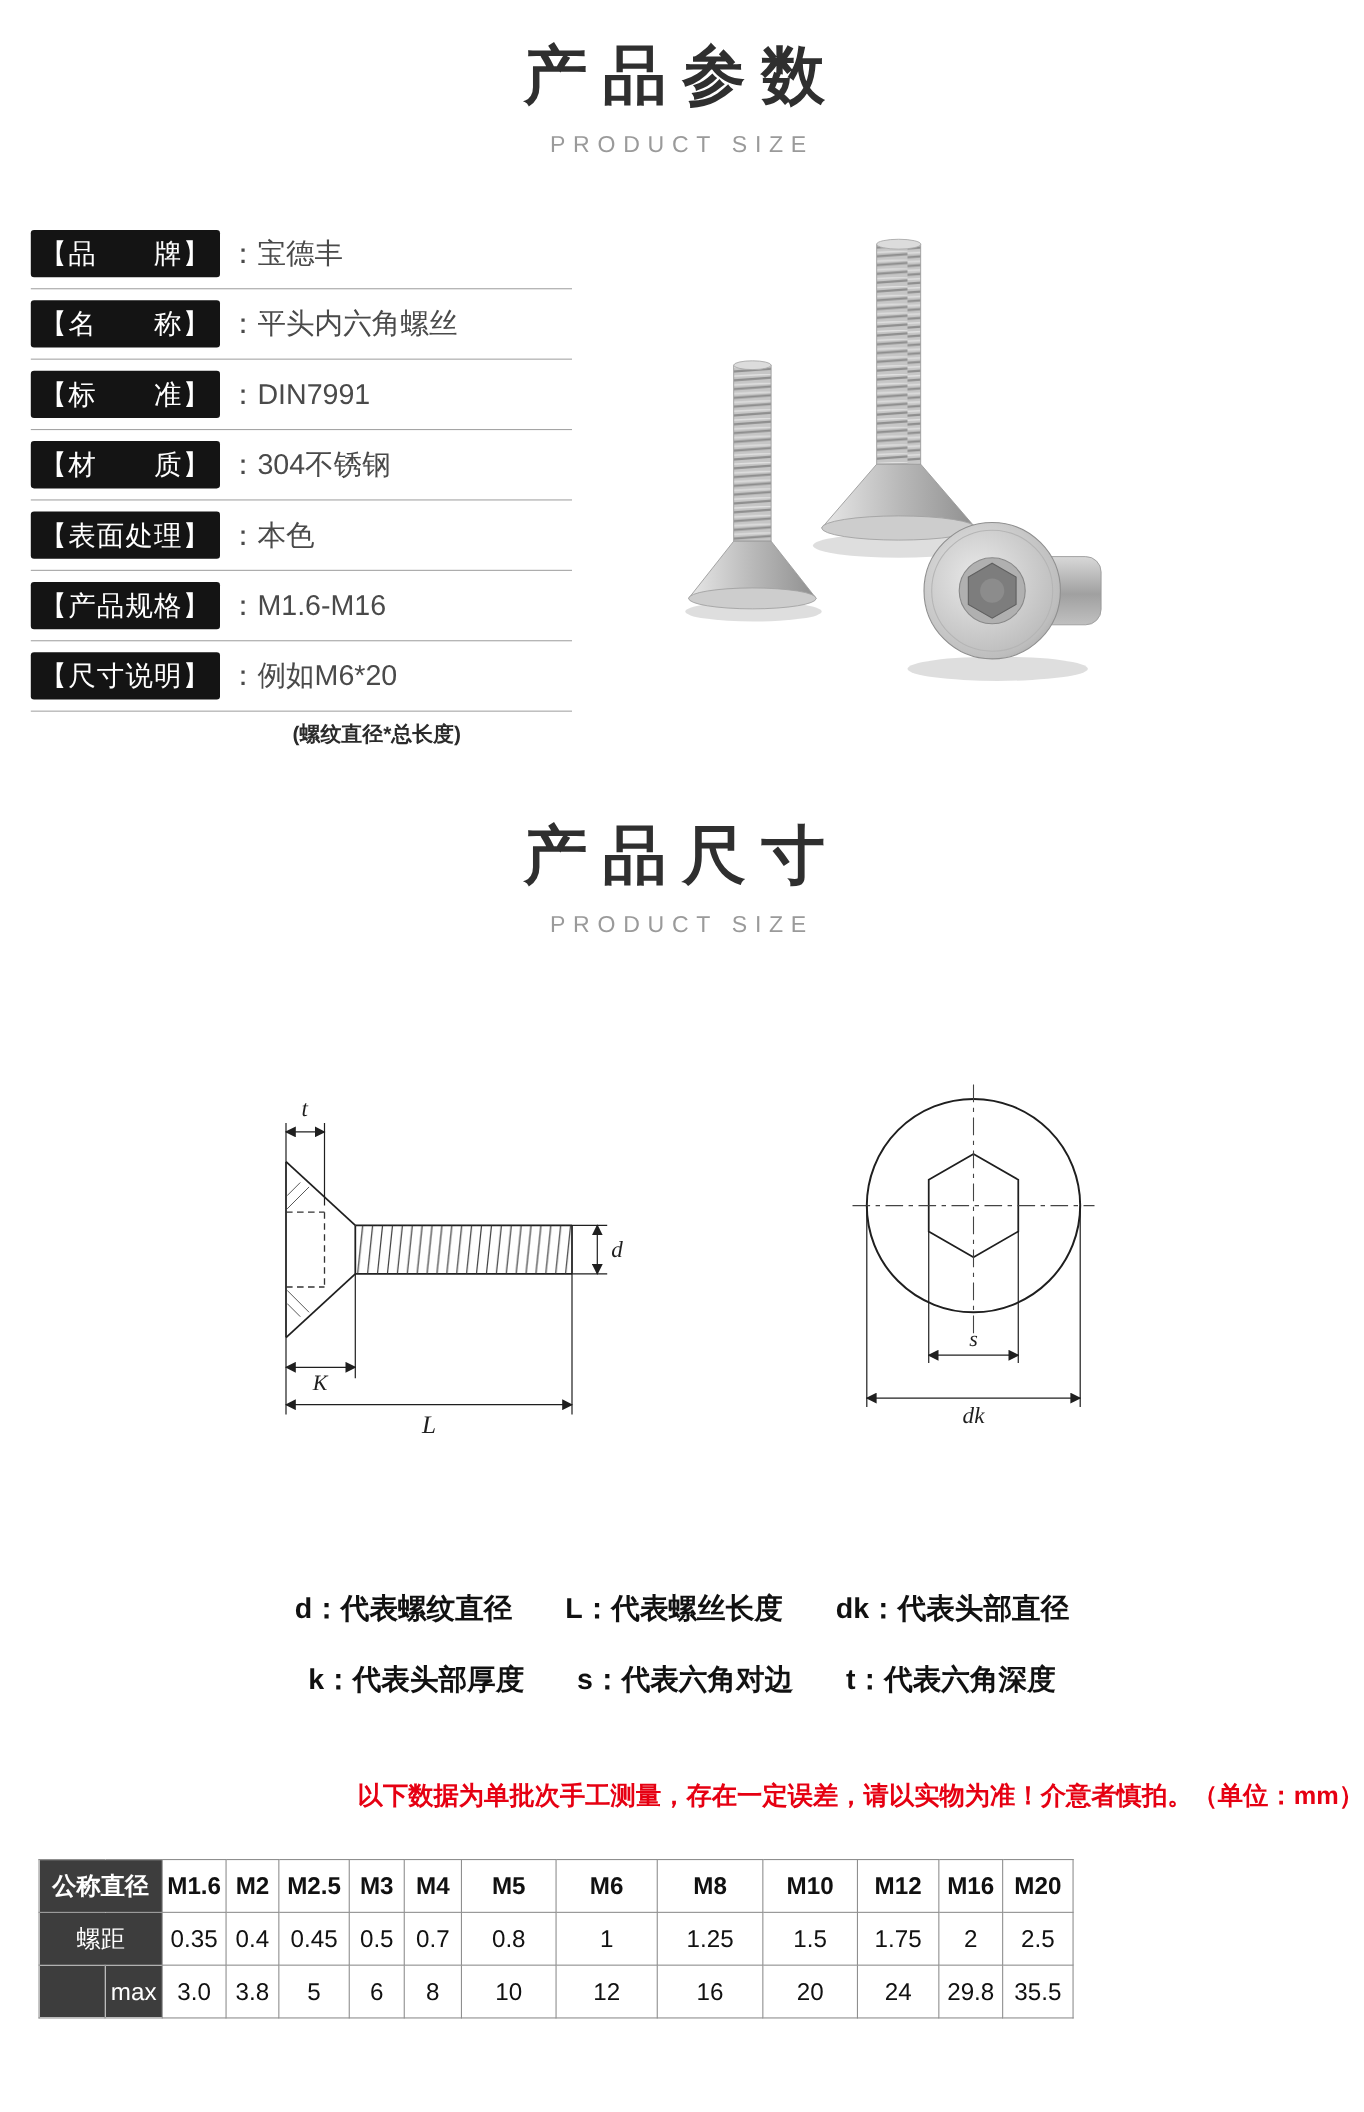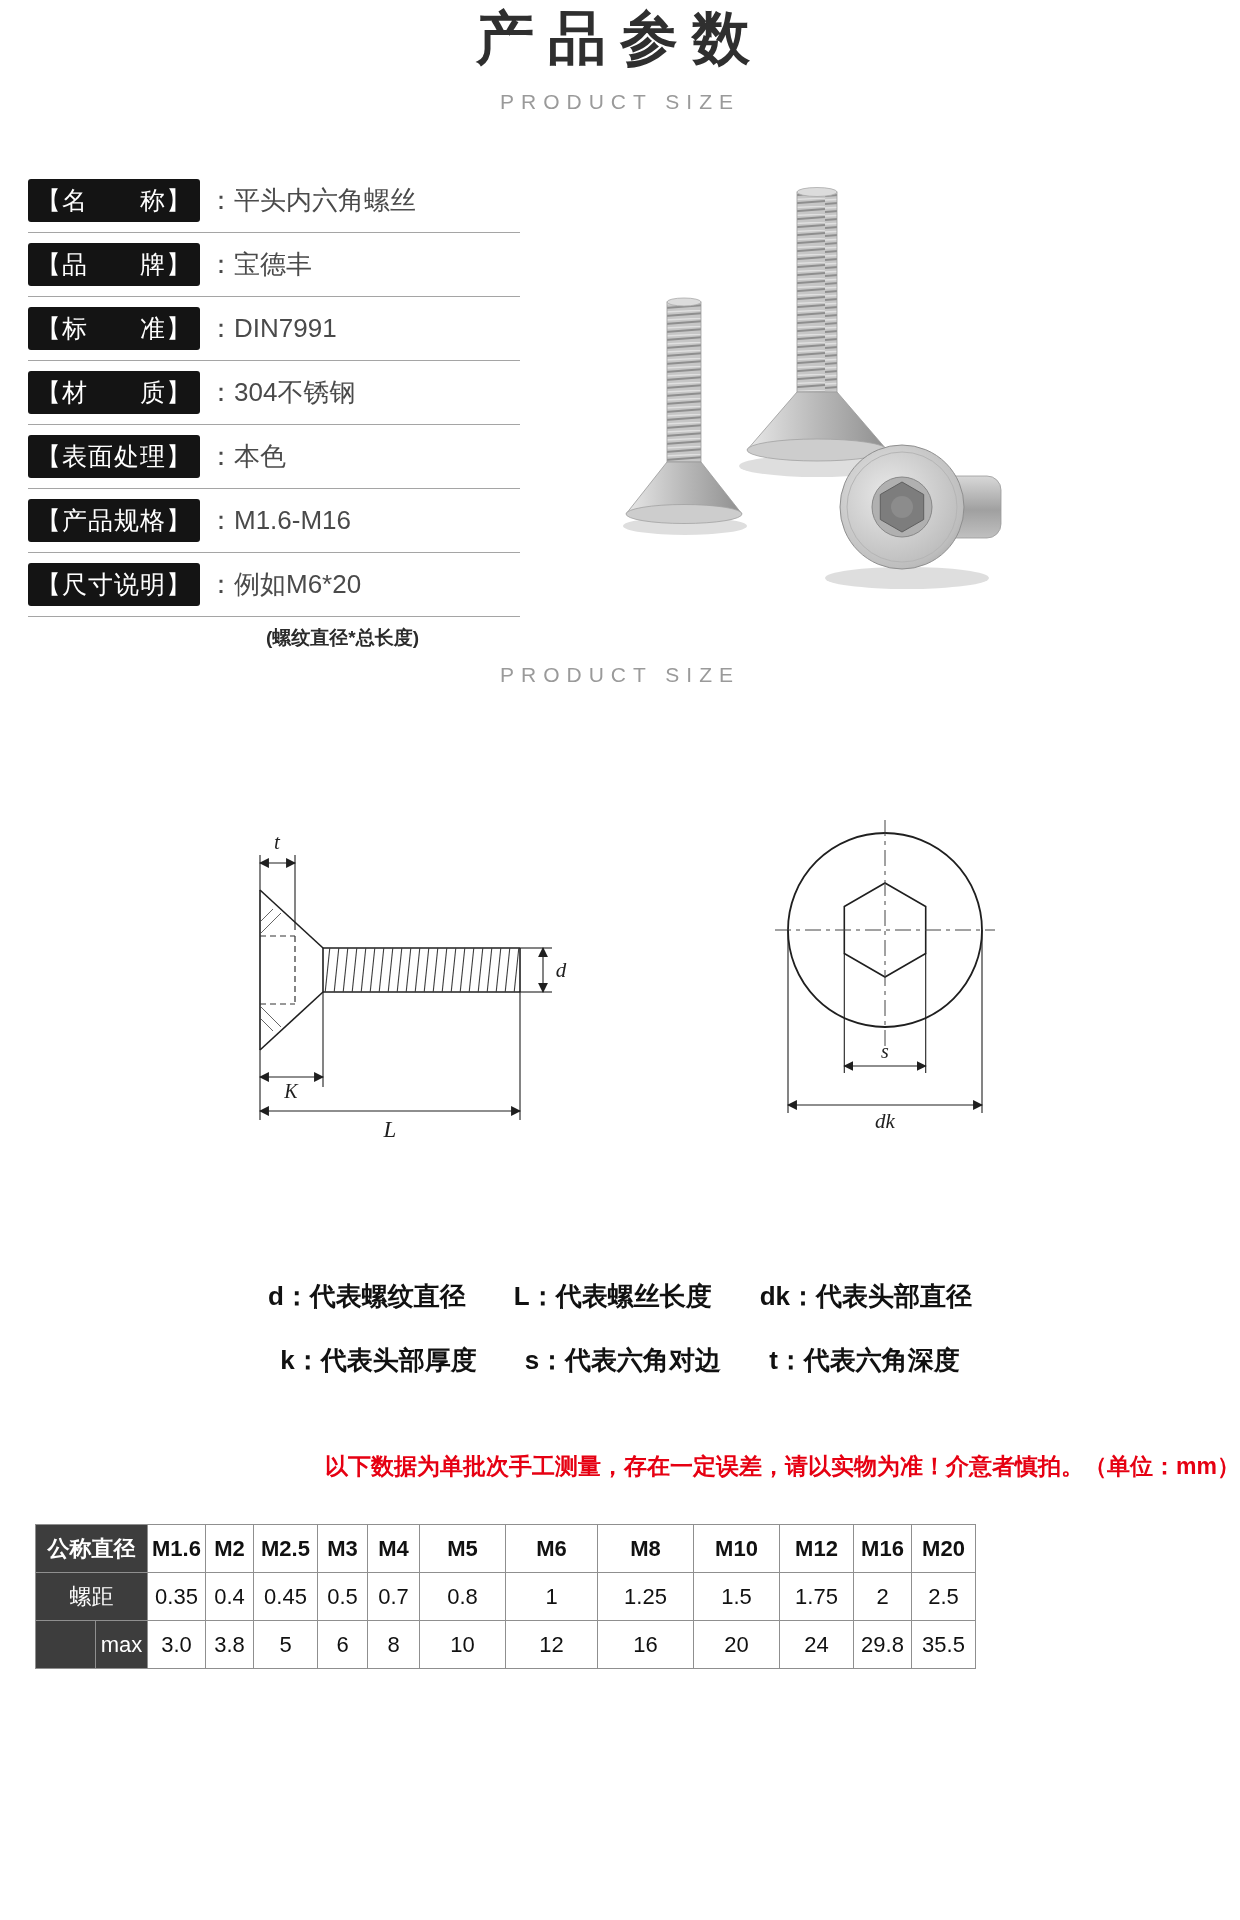--- a/index.html
+++ b/index.html
@@ -3,21 +3,21 @@
 <meta charset="utf-8">
 <style>
   * { margin:0; padding:0; box-sizing:border-box; }
   html,body { background:#ffffff; }
   .page {
     position:relative; width:1240px; height:1920px; overflow:hidden;
     background:#ffffff; font-family:"Liberation Sans", sans-serif; color:#222;
   }
   
   .sec-title {
-    text-align:center; font-size:58px; font-weight:bold;
+    padding-top:30px; text-align:center; font-size:58px; font-weight:bold;
     color:#2f2f2f; letter-spacing:14px;
   }
   .sec-title.second { padding-top:58px; }
   .sec-sub {
     margin-top:12px; text-align:center; font-size:21px; color:#9a9a9a;
     letter-spacing:7px; font-weight:normal;
   }
   
   .specs { position:relative; margin-top:55px; width:1240px; }
   .spec-list { margin-left:28px; width:492px; }
@@ -72,26 +72,26 @@
 <body>
 
 <div class="page">
 
   <div class="sec-title">产品参数</div>
   <div class="sec-sub">PRODUCT SIZE</div>
 
   <div class="specs">
     <div class="spec-list">
       <div class="spec-row">
+        <span class="chip">【品　　牌】</span>
+        <span class="spec-val">：宝德丰</span>
+      </div>
+      <div class="spec-row">
         <span class="chip">【名　　称】</span>
         <span class="spec-val">：平头内六角螺丝</span>
-      </div>
-      <div class="spec-row">
-        <span class="chip">【品　　牌】</span>
-        <span class="spec-val">：宝德丰</span>
       </div>
       <div class="spec-row">
         <span class="chip">【标　　准】</span>
         <span class="spec-val">：DIN7991</span>
       </div>
       <div class="spec-row">
         <span class="chip">【材　　质】</span>
         <span class="spec-val">：304不锈钢</span>
       </div>
       <div class="spec-row">
@@ -150,20 +150,21 @@
         <rect x="360" y="302" width="96" height="62" rx="14" fill="url(#bodyG)" stroke="#9a9a9a" stroke-width="0.8"></rect>
         <circle cx="357" cy="333" r="62" fill="url(#headG)" stroke="#8f8f8f" stroke-width="1"></circle>
         <circle cx="357" cy="333" r="55" fill="none" stroke="#b5b5b5" stroke-width="1"></circle>
         <circle cx="357" cy="333" r="30" fill="#b0b0b0" stroke="#888888" stroke-width="1"></circle>
         <polygon points="357,308 378.7,320.5 378.7,345.5 357,358 335.3,345.5 335.3,320.5" fill="#7d7d7d" stroke="#5f5f5f" stroke-width="1"></polygon>
         <circle cx="357" cy="333" r="11" fill="#8c8c8c"></circle>
       </svg>
     </div>
   </div>
 
+  <div class="sec-title second">产品尺寸</div>
   <div class="sec-sub">PRODUCT SIZE</div>
 
   <div class="drawings">
 
     <svg width="420" height="330" viewBox="0 0 420 330">
       <defs>
         <marker id="arrow" viewBox="0 0 10 10" refX="9" refY="5" markerWidth="9" markerHeight="9" orient="auto-start-reverse">
           <path d="M0,0 L10,5 L0,10 z" fill="#1f1f1f"></path>
         </marker>
         <pattern id="threadPat" patternUnits="userSpaceOnUse" x="118" y="133" width="9" height="44">

